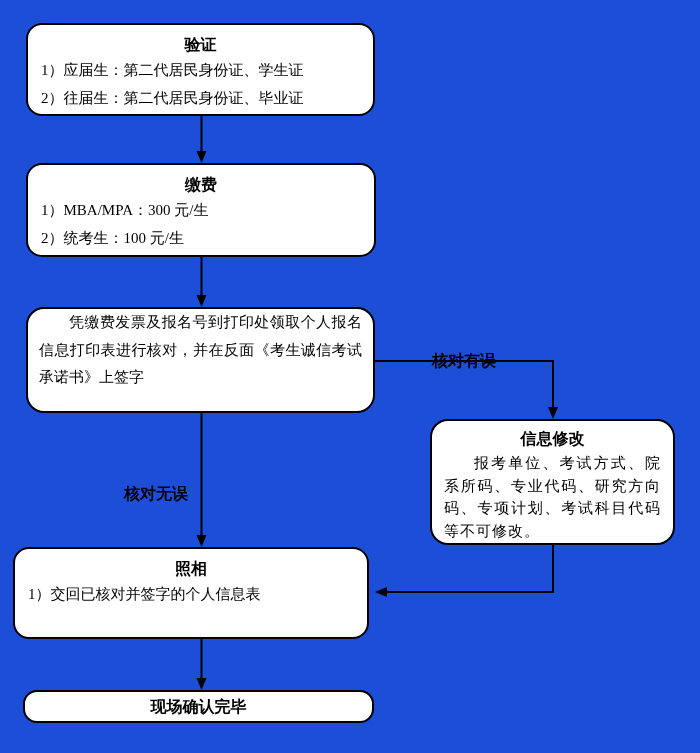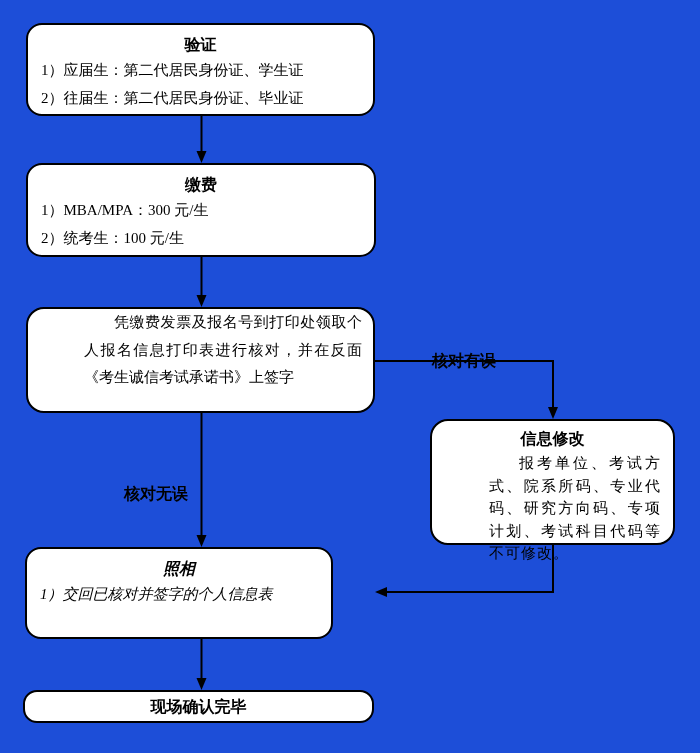--- a/index.html
+++ b/index.html
@@ -42,32 +42,31 @@
     font-size: 15px;
     line-height: 28px;
     padding-left: 13px;
     padding-right: 2px;
     white-space: nowrap;
   }
   .node-body {
     font-size: 15px;
     text-align: justify;
     text-indent: 2em;
-    margin-left: 45px;
   }
   
   #node-verify { left: 26px; top: 23px; width: 349px; height: 93px; }
   #node-pay    { left: 26px; top: 163px; width: 350px; height: 94px; }
   #node-print  { left: 26px; top: 307px; width: 349px; height: 106px; border-radius: 18px; }
   #node-print .node-title { padding-top: 5px; }
   #node-print .node-body  { line-height: 27.5px; padding: 0 11px; }
   #node-modify { left: 430px; top: 419px; width: 245px; height: 126px; border-radius: 18px; }
   #node-modify .node-title { padding-top: 7px; }
   #node-modify .node-body  { line-height: 22.5px; padding: 2px 12px 0 12px; letter-spacing: 1px; }
-  #node-photo  { left: 25px; top: 547px; width: 308px; height: 92px; font-style: italic; }
+  #node-photo  { left: 13px; top: 547px; width: 356px; height: 92px; }
   #node-done   { left: 23px; top: 690px; width: 351px; height: 33px; border-radius: 14px; }
   #node-done .node-title { padding-top: 4px; }
   .edge-label {
     position: absolute;
     font-weight: bold;
     font-size: 16px;
     white-space: nowrap;
     margin-top: 17px;
   }
   #label-error { left: 432px; top: 334px; }

